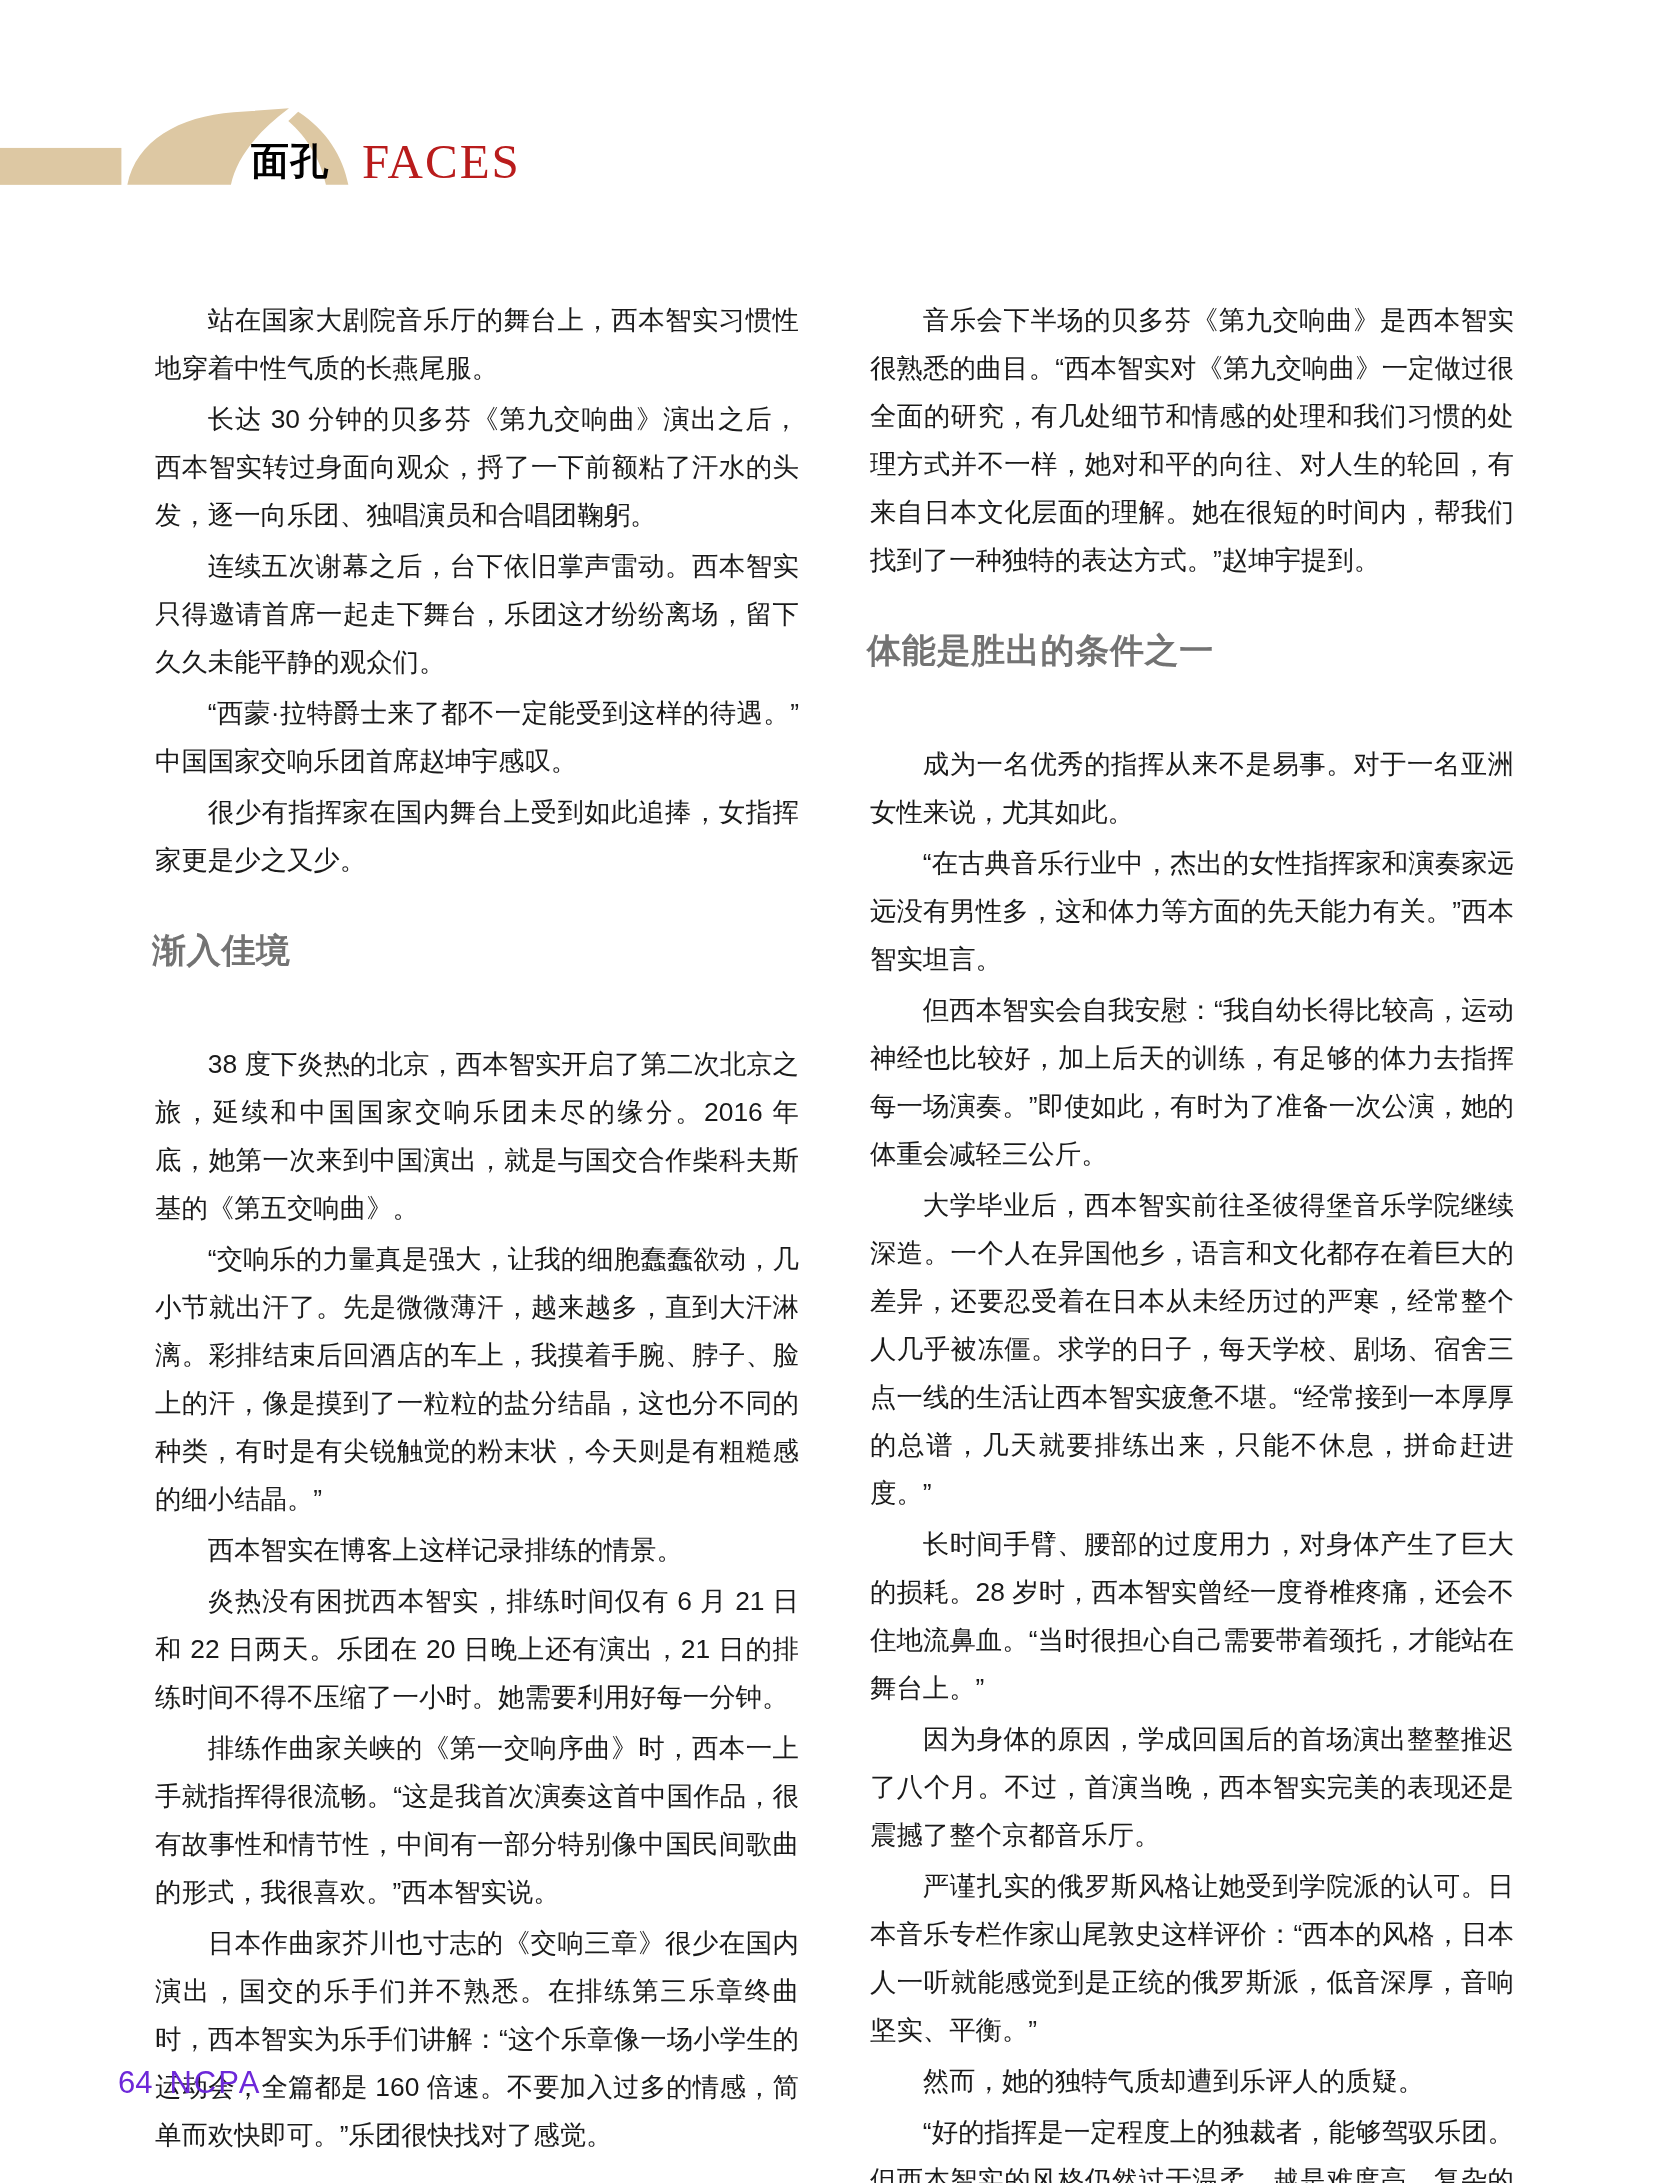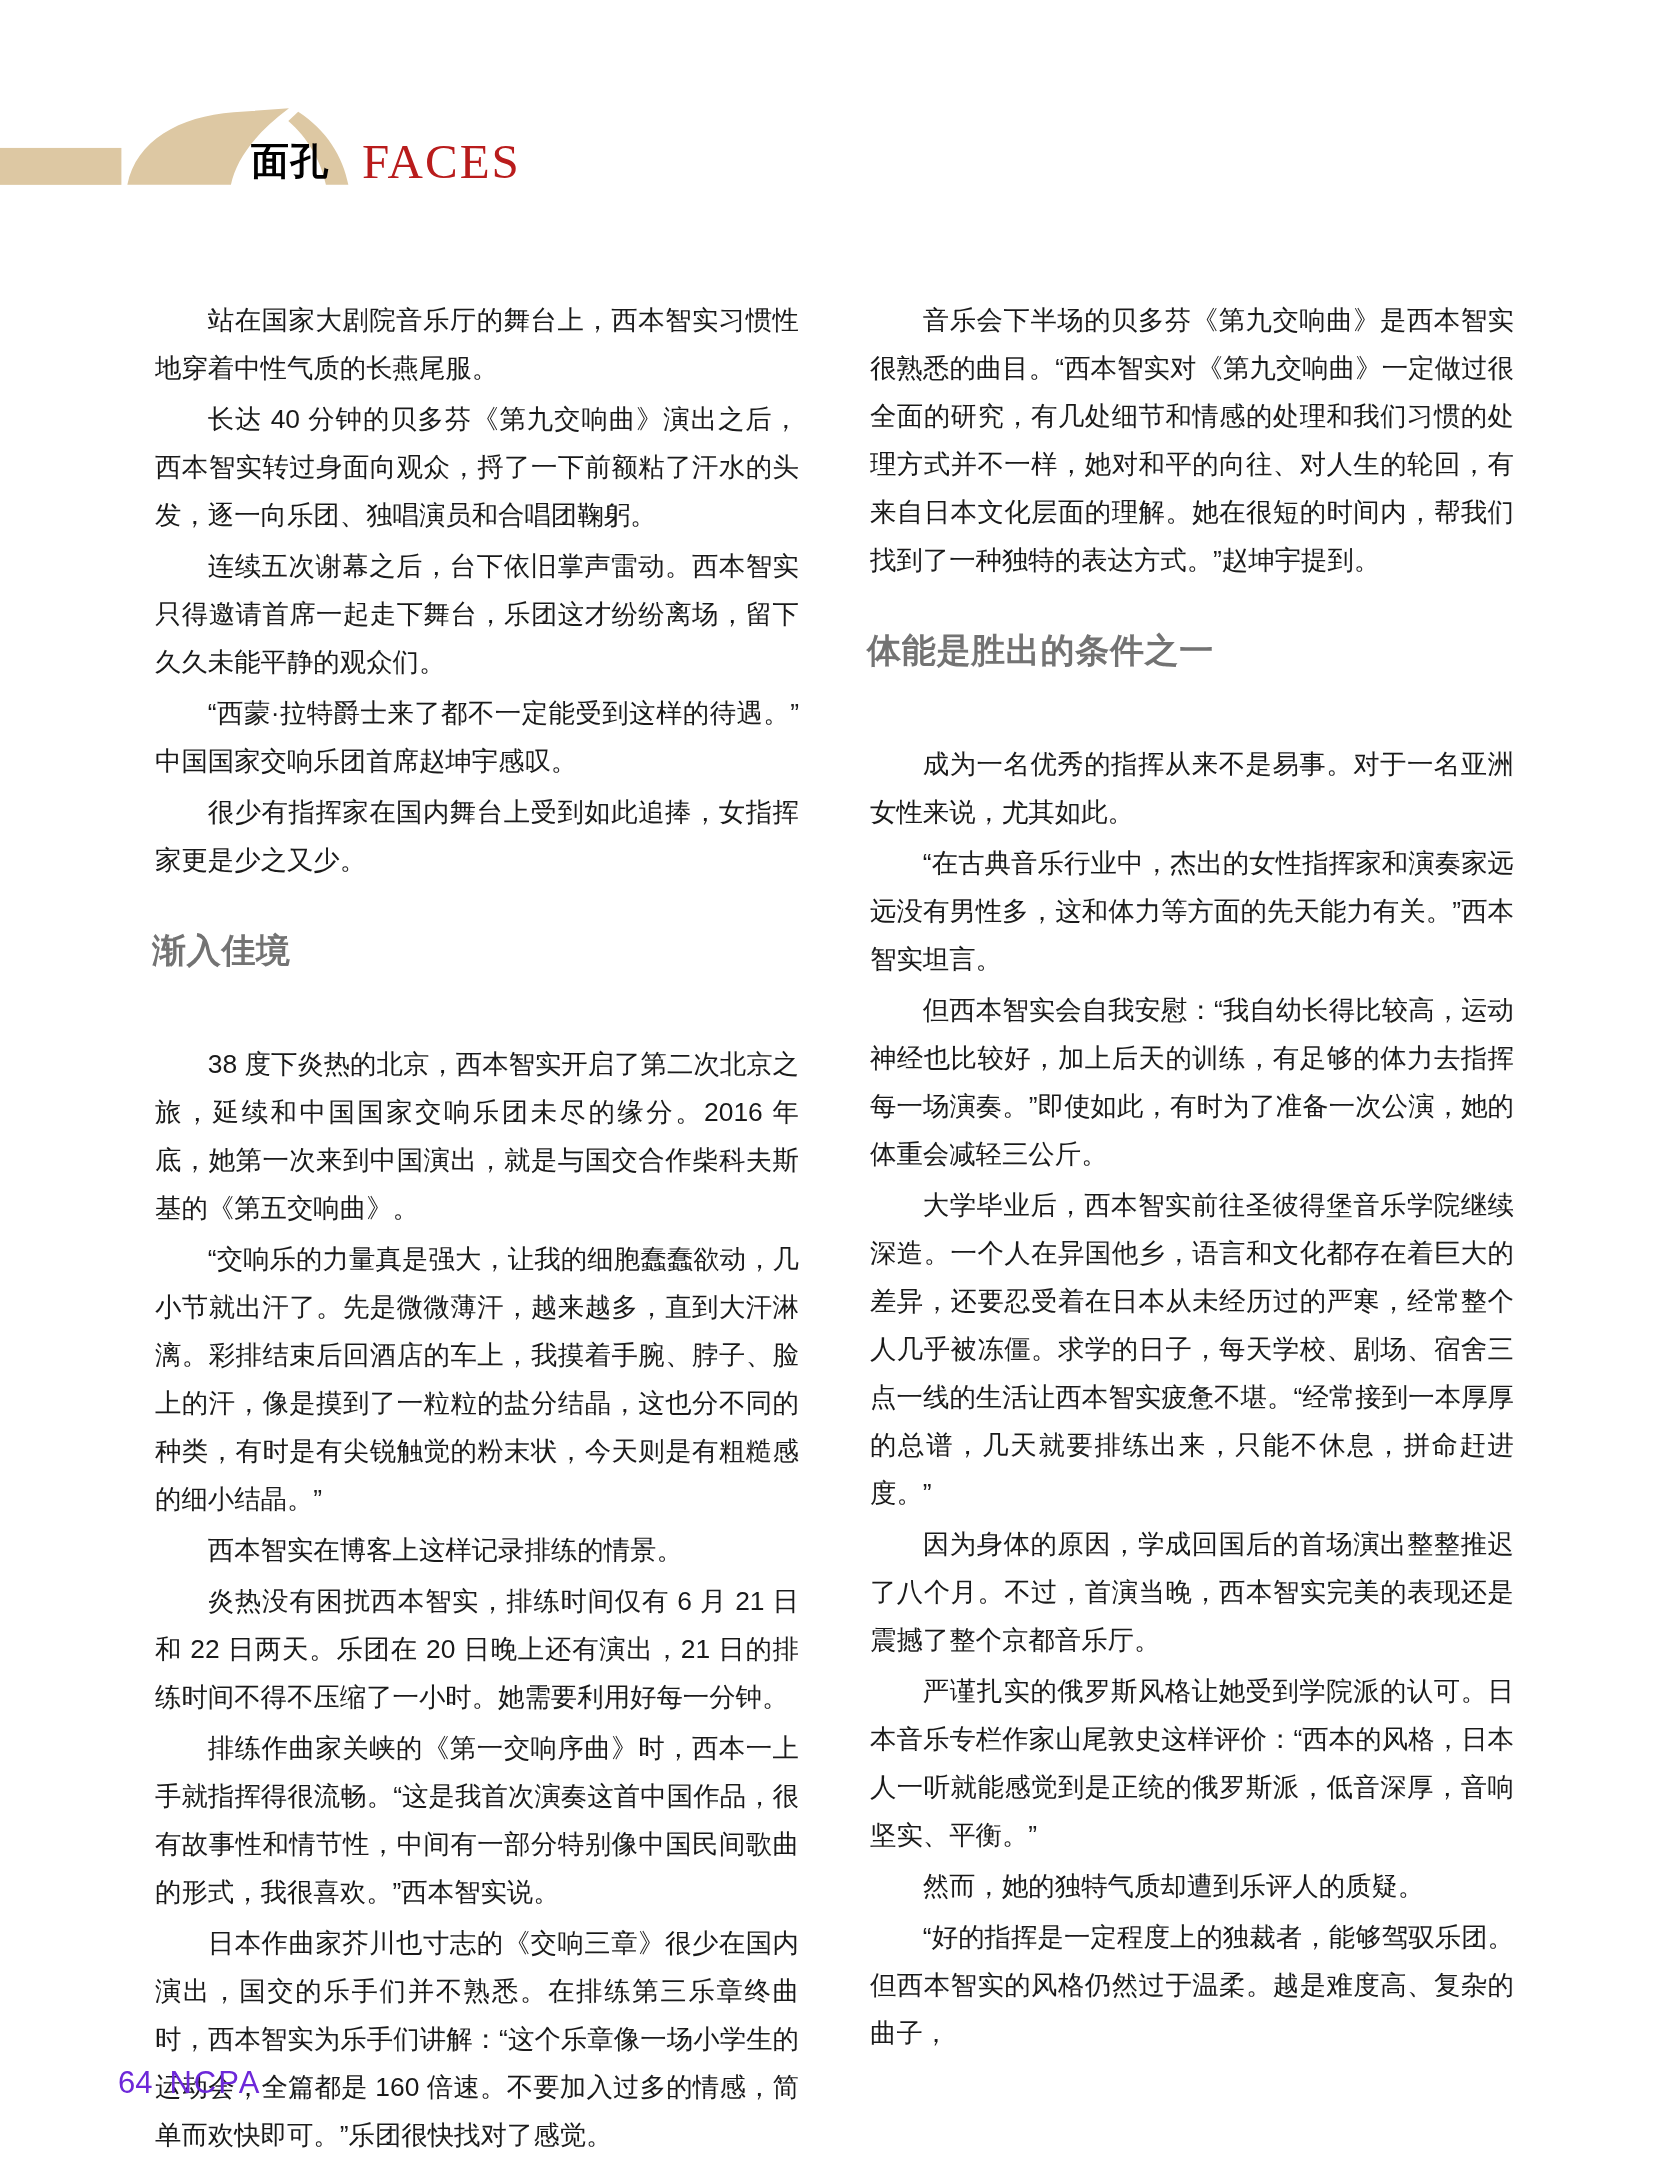--- a/index.html
+++ b/index.html
@@ -78,40 +78,41 @@
       <path d="M452,169 C 495,197 520,237 528,280 L 494,280 C 487,244 466,208 437,183 Z" fill="#DDC8A3"></path>
     </svg>
     <div class="section-cn">面孔</div>
     <div class="section-en">FACES</div>
   </div>
 
   <div class="content">
 
     <div class="col">
       <p>站在国家大剧院音乐厅的舞台上，西本智实习惯性地穿着中性气质的长燕尾服。</p>
-      <p>长达 40 分钟的贝多芬《第九交响曲》演出之后，西本智实转过身面向观众，捋了一下前额粘了汗水的头发，逐一向乐团、独唱演员和合唱团鞠躬。</p>
+      <p>长达 30 分钟的贝多芬《第九交响曲》演出之后，西本智实转过身面向观众，捋了一下前额粘了汗水的头发，逐一向乐团、独唱演员和合唱团鞠躬。</p>
       <p>连续五次谢幕之后，台下依旧掌声雷动。西本智实只得邀请首席一起走下舞台，乐团这才纷纷离场，留下久久未能平静的观众们。</p>
       <p>“西蒙·拉特爵士来了都不一定能受到这样的待遇。”中国国家交响乐团首席赵坤宇感叹。</p>
       <p>很少有指挥家在国内舞台上受到如此追捧，女指挥家更是少之又少。</p>
       <h2>渐入佳境</h2>
       <p>38 度下炎热的北京，西本智实开启了第二次北京之旅，延续和中国国家交响乐团未尽的缘分。2016 年底，她第一次来到中国演出，就是与国交合作柴科夫斯基的《第五交响曲》。</p>
       <p>“交响乐的力量真是强大，让我的细胞蠢蠢欲动，几小节就出汗了。先是微微薄汗，越来越多，直到大汗淋漓。彩排结束后回酒店的车上，我摸着手腕、脖子、脸上的汗，像是摸到了一粒粒的盐分结晶，这也分不同的种类，有时是有尖锐触觉的粉末状，今天则是有粗糙感的细小结晶。”</p>
       <p>西本智实在博客上这样记录排练的情景。</p>
       <p>炎热没有困扰西本智实，排练时间仅有 6 月 21 日和 22 日两天。乐团在 20 日晚上还有演出，21 日的排练时间不得不压缩了一小时。她需要利用好每一分钟。</p>
       <p>排练作曲家关峡的《第一交响序曲》时，西本一上手就指挥得很流畅。“这是我首次演奏这首中国作品，很有故事性和情节性，中间有一部分特别像中国民间歌曲的形式，我很喜欢。”西本智实说。</p>
       <p>日本作曲家芥川也寸志的《交响三章》很少在国内演出，国交的乐手们并不熟悉。在排练第三乐章终曲时，西本智实为乐手们讲解：“这个乐章像一场小学生的运动会，全篇都是 160 倍速。不要加入过多的情感，简单而欢快即可。”乐团很快找对了感觉。</p>
     </div>
 
     <div class="col">
       <p>音乐会下半场的贝多芬《第九交响曲》是西本智实很熟悉的曲目。“西本智实对《第九交响曲》一定做过很全面的研究，有几处细节和情感的处理和我们习惯的处理方式并不一样，她对和平的向往、对人生的轮回，有来自日本文化层面的理解。她在很短的时间内，帮我们找到了一种独特的表达方式。”赵坤宇提到。</p>
       <h2>体能是胜出的条件之一</h2>
       <p>成为一名优秀的指挥从来不是易事。对于一名亚洲女性来说，尤其如此。</p>
       <p>“在古典音乐行业中，杰出的女性指挥家和演奏家远远没有男性多，这和体力等方面的先天能力有关。”西本智实坦言。</p>
       <p>但西本智实会自我安慰：“我自幼长得比较高，运动神经也比较好，加上后天的训练，有足够的体力去指挥每一场演奏。”即使如此，有时为了准备一次公演，她的体重会减轻三公斤。</p>
       <p>大学毕业后，西本智实前往圣彼得堡音乐学院继续深造。一个人在异国他乡，语言和文化都存在着巨大的差异，还要忍受着在日本从未经历过的严寒，经常整个人几乎被冻僵。求学的日子，每天学校、剧场、宿舍三点一线的生活让西本智实疲惫不堪。“经常接到一本厚厚的总谱，几天就要排练出来，只能不休息，拼命赶进度。”</p>
+      <p>长时间手臂、腰部的过度用力，对身体产生了巨大的损耗。28 岁时，西本智实曾经一度脊椎疼痛，还会不住地流鼻血。“当时很担心自己需要带着颈托，才能站在舞台上。”</p>
       <p>因为身体的原因，学成回国后的首场演出整整推迟了八个月。不过，首演当晚，西本智实完美的表现还是震撼了整个京都音乐厅。</p>
       <p>严谨扎实的俄罗斯风格让她受到学院派的认可。日本音乐专栏作家山尾敦史这样评价：“西本的风格，日本人一听就能感觉到是正统的俄罗斯派，低音深厚，音响坚实、平衡。”</p>
       <p>然而，她的独特气质却遭到乐评人的质疑。</p>
       <p>“好的指挥是一定程度上的独裁者，能够驾驭乐团。但西本智实的风格仍然过于温柔。越是难度高、复杂的曲子，</p>
     </div>
 
   </div>
 
   <div class="footer">
     <span class="page-num">64</span><span class="brand">NCPA</span>

